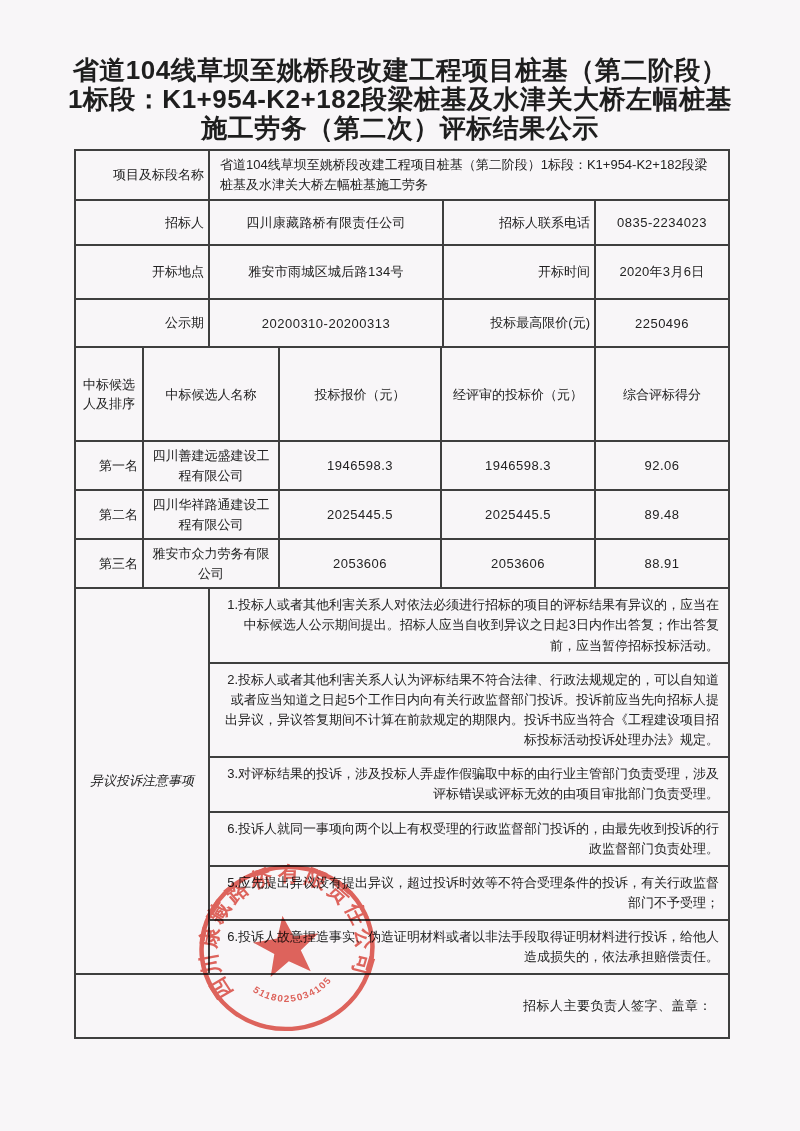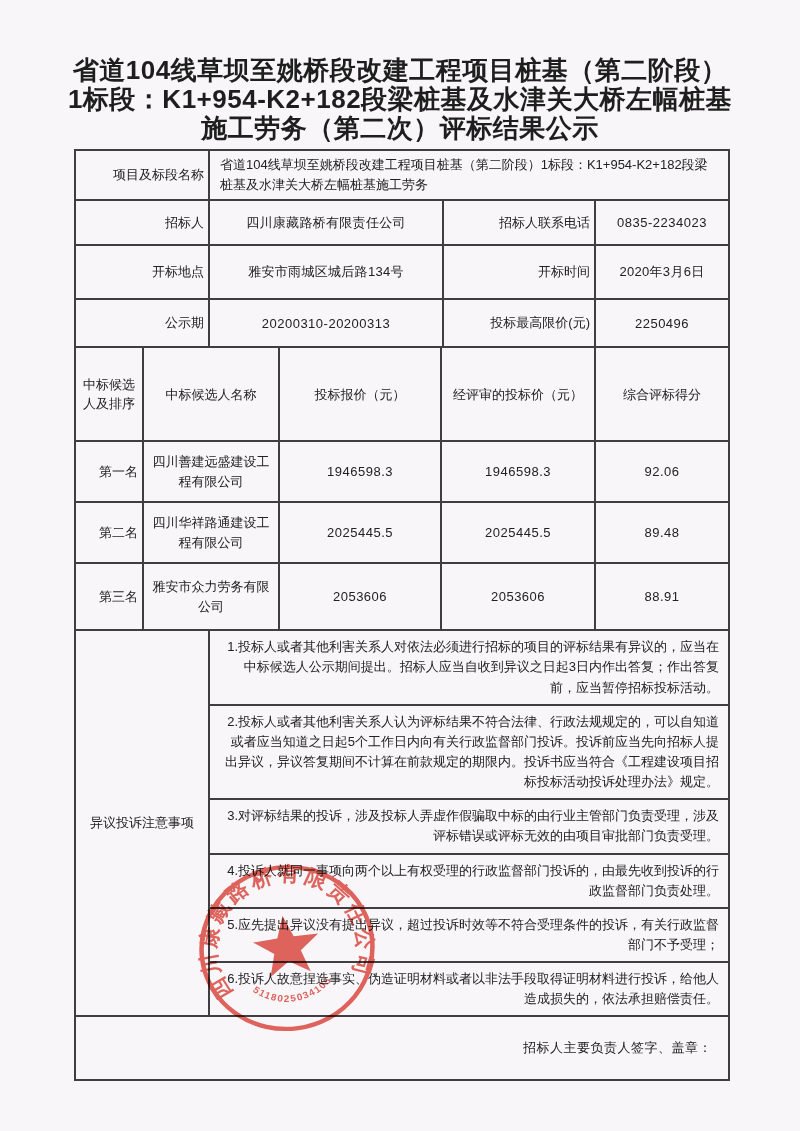--- a/index.html
+++ b/index.html
@@ -35,22 +35,22 @@
     font-size:13px;
     font-weight:400;
     color:#222;
     vertical-align:middle;
   }
   td.lbl { text-align:right; padding:2px 4px; }
   td.val { text-align:center; padding:2px 4px; letter-spacing:0.3px; }
   td.val-left { text-align:left; padding:4px 10px; line-height:1.55; }
   th.hdr { text-align:center; padding:2px 6px; line-height:1.5; }
   td.num { text-align:center; letter-spacing:0.5px;margin-top:46px; }
-  td.name { text-align:center; line-height:1.5; padding:10px 6px;border-radius:23px; }
-  td.notice-label { text-align:center; }
+  td.name { text-align:center; line-height:1.5; padding:4px 6px;border-radius:23px; }
+  td.notice-label { text-align:center;font-style:italic; }
   td.notice-item {
     text-align:right;
     padding:6px 9px;
     line-height:1.55;
   }
   td.sign-cell {
     height:64px;
     text-align:right;
     padding:0 16px 0 8px;
     vertical-align:middle;
@@ -143,21 +143,21 @@
       <td class="num">1946598.3</td>
       <td class="num">92.06</td>
     </tr>
     <tr style="height:40px">
       <td class="lbl">第二名</td>
       <td class="name">四川华祥路通建设工程有限公司</td>
       <td class="num">2025445.5</td>
       <td class="num">2025445.5</td>
       <td class="num">89.48</td>
     </tr>
-    <tr style="height:67px">
+    <tr style="height:49px">
       <td class="lbl">第三名</td>
       <td class="name">雅安市众力劳务有限公司</td>
       <td class="num">2053606</td>
       <td class="num">2053606</td>
       <td class="num">88.91</td>
     </tr>
   </tbody>
     </table>
 
   <table class="sec">
@@ -170,21 +170,21 @@
       <td class="notice-label" rowspan="6">异议投诉注意事项</td>
       <td class="notice-item">1.投标人或者其他利害关系人对依法必须进行招标的项目的评标结果有异议的，应当在中标候选人公示期间提出。招标人应当自收到异议之日起3日内作出答复；作出答复前，应当暂停招标投标活动。</td>
     </tr>
     <tr>
       <td class="notice-item">2.投标人或者其他利害关系人认为评标结果不符合法律、行政法规规定的，可以自知道或者应当知道之日起5个工作日内向有关行政监督部门投诉。投诉前应当先向招标人提出异议，异议答复期间不计算在前款规定的期限内。投诉书应当符合《工程建设项目招标投标活动投诉处理办法》规定。</td>
     </tr>
     <tr>
       <td class="notice-item">3.对评标结果的投诉，涉及投标人弄虚作假骗取中标的由行业主管部门负责受理，涉及评标错误或评标无效的由项目审批部门负责受理。</td>
     </tr>
     <tr>
-      <td class="notice-item">4.投诉人就同一事项向两个以上有权受理的行政监督部门投诉的，由最先收到投诉的行政监督部门负责处理。</td>
+      <td class="notice-item">6.投诉人就同一事项向两个以上有权受理的行政监督部门投诉的，由最先收到投诉的行政监督部门负责处理。</td>
     </tr>
     <tr>
       <td class="notice-item">5.应先提出异议没有提出异议，超过投诉时效等不符合受理条件的投诉，有关行政监督部门不予受理；</td>
     </tr>
     <tr>
       <td class="notice-item">6.投诉人故意捏造事实、伪造证明材料或者以非法手段取得证明材料进行投诉，给他人造成损失的，依法承担赔偿责任。</td>
     </tr>
   </tbody>
     </table>
 

